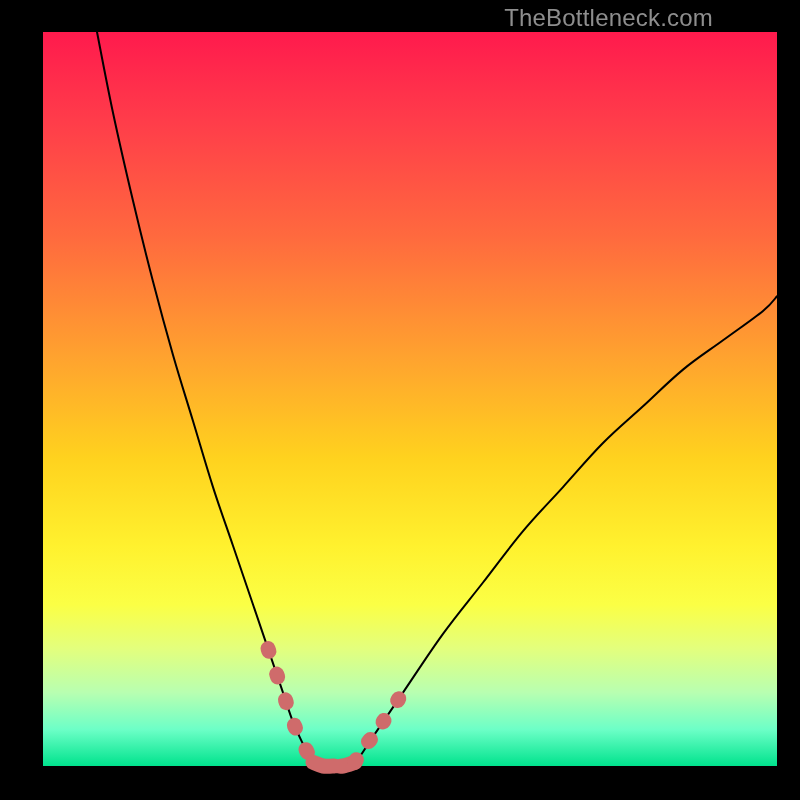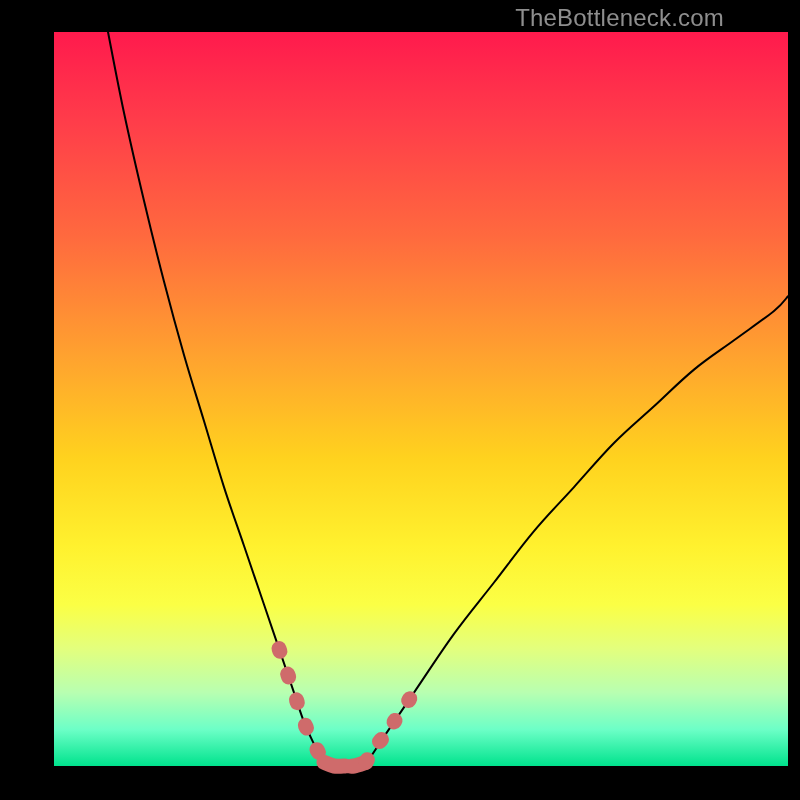--- a/index.html
+++ b/index.html
@@ -5,21 +5,21 @@
   html, body {
     margin: 0;
     padding: 0;
     width: 800px;
     height: 800px;
     background: #000;
     overflow: hidden;
   }
   .frame {
     position: absolute;
-    left: 16px;
+    left: 5px;
     top: 0;
     width: 720px;
     height: 800px;
     background: #000;
   }
   .plot {
     position: absolute;
     left: 38px;
     top: 32px;
     width: 734px;

